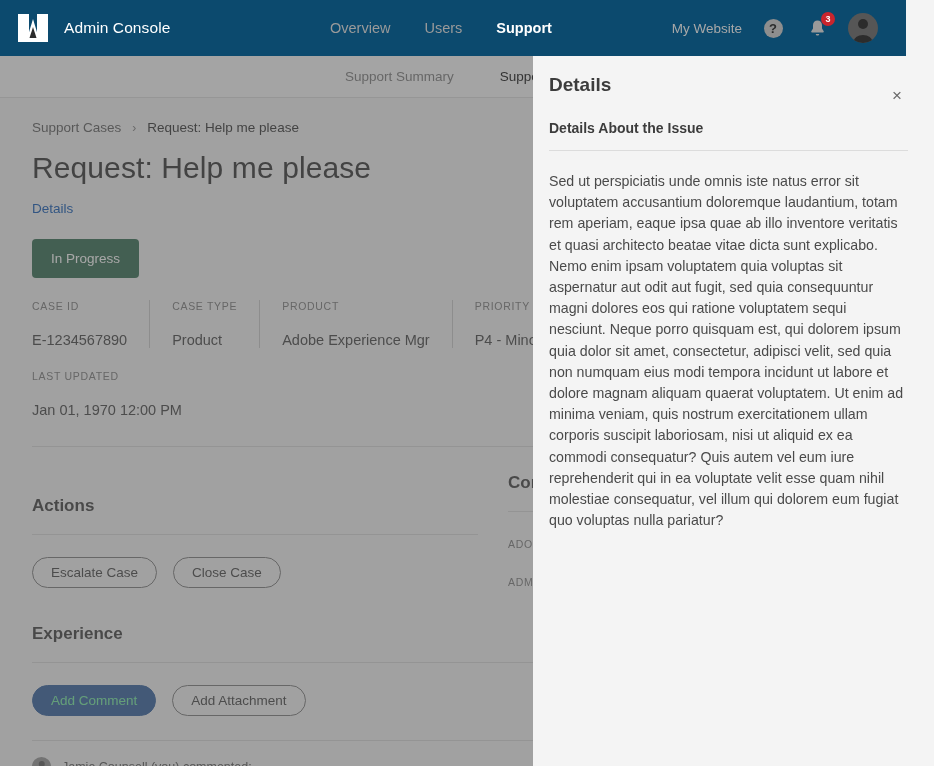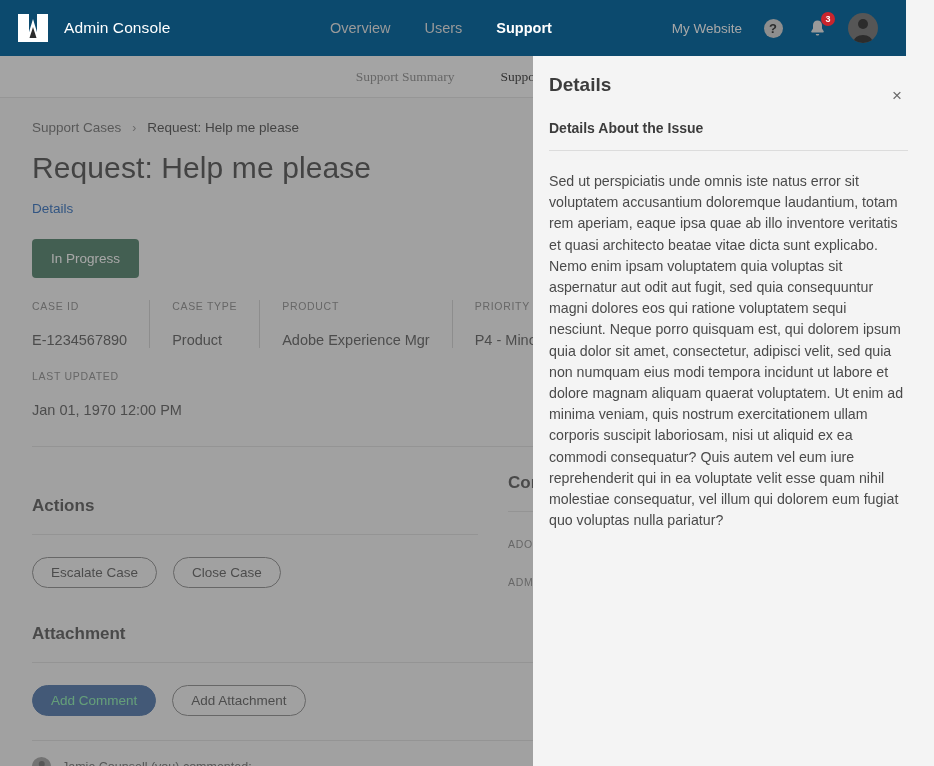--- a/index.html
+++ b/index.html
@@ -153,21 +153,20 @@
     display: flex;
     align-items: center;
     justify-content: center;
     gap: 46px;
   }
   .subnav a {
     font-size: 13.5px;
     color: #8a8a8a;
     text-decoration: none;
     white-space: nowrap;
-    font-family: Liberation Serif, serif;
   }
   .subnav a.active {
     color: #2c2c2c;
   }
 
   
   .content {
     position: absolute;
     top: 98px; left: 0;
     width: 934px;
@@ -527,21 +526,21 @@
           <div class="side-block">
             <div class="side-label">ADOBE SUPPORT</div>
           </div>
           <div class="side-block">
             <div class="side-label">ADMIN</div>
           </div>
         </div>
       </div>
 
       <div class="discussion">
-        <div class="section-title">Attachment</div>
+        <div class="section-title">Experience</div>
         <div class="section-rule"></div>
         <div class="btn-row">
           <button class="btn primary">Add Comment</button>
           <button class="btn">Add Attachment</button>
         </div>
 
         <div class="comment-row">
           <span class="comment-avatar"></span>
           <span class="comment-name">Jamie Counsell (you) commented:</span>
           <span class="comment-time">9 minutes ago</span>

